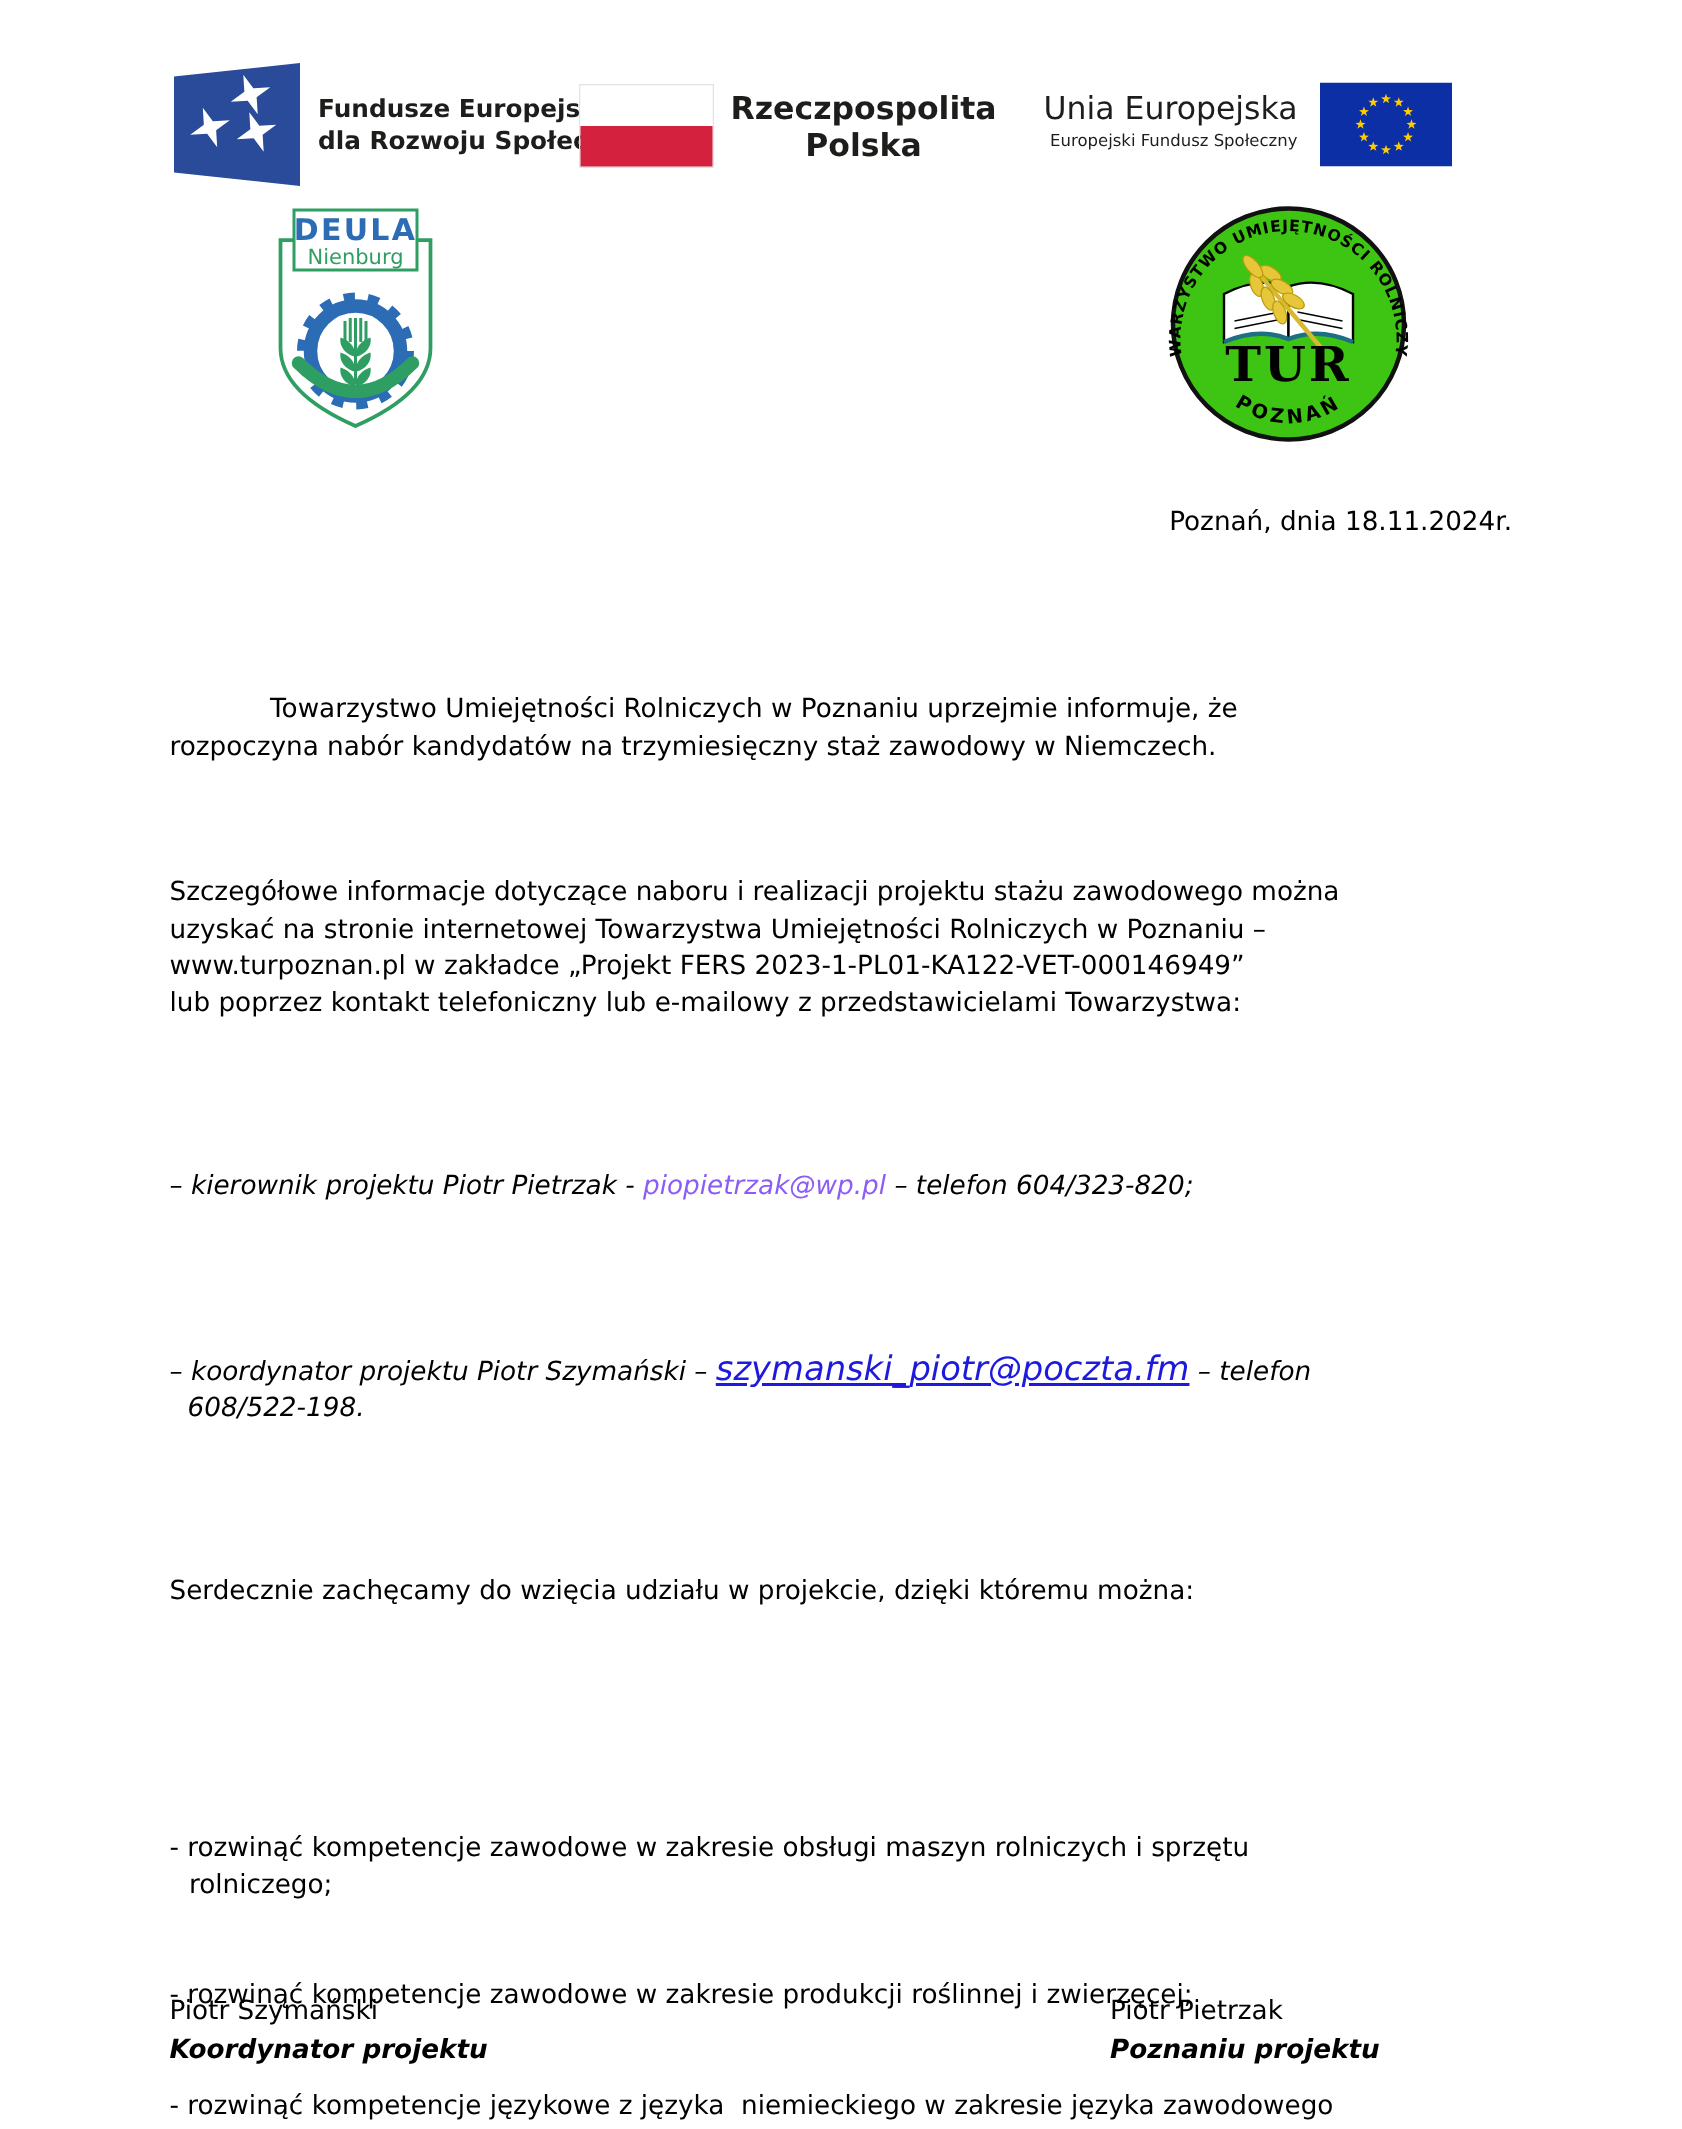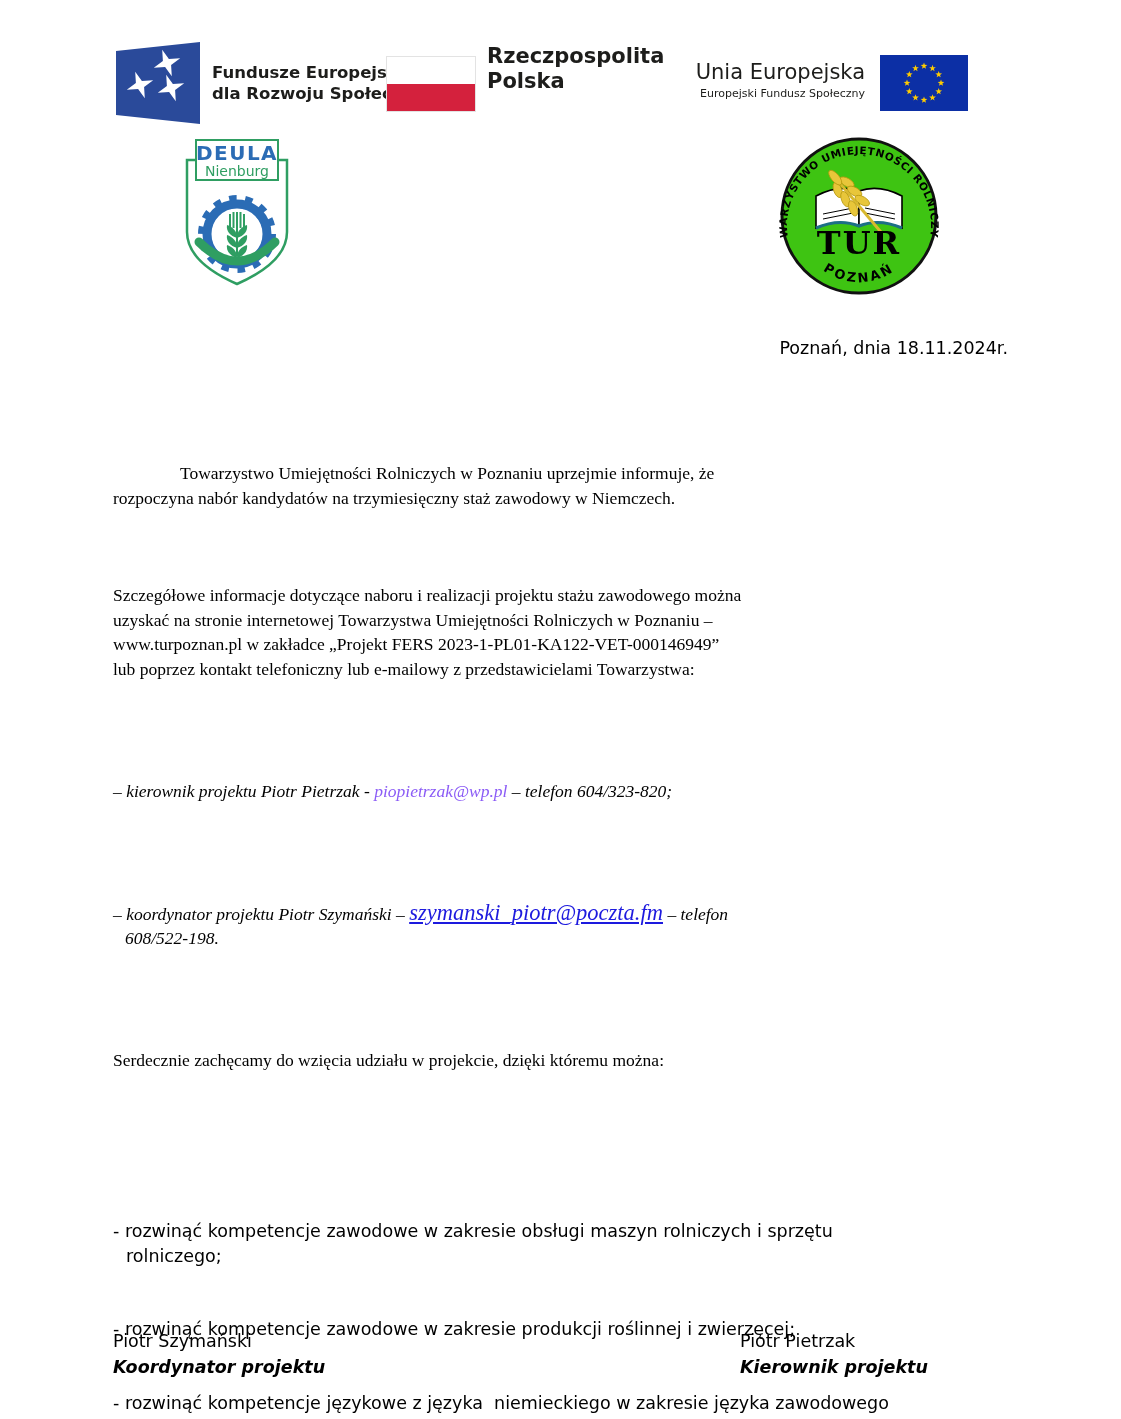--- a/index.html
+++ b/index.html
@@ -9,36 +9,36 @@
     font-family:"DejaVu Sans","Liberation Sans",sans-serif; color:#000;
     overflow:hidden; margin:0 auto;
   }
 
   
   .fe-logo { position:absolute; left:116px; top:42px; display:flex; align-items:center; }
   .fe-text { margin-left:12px; font-weight:bold; font-size:16.5px; line-height:21px; color:#1d1d1b; }
   .pl-flag { position:absolute; left:386px; top:56px; width:90px; height:56px; border:1px solid #e3e3e3; }
   .pl-flag .w { height:50%; background:#ffffff; }
   .pl-flag .r { height:50%; background:#d4213d; }
-  .pl-text { position:absolute; left:487px; top:44px; font-weight:bold; font-size:21px; line-height:25px; color:#1d1d1b; }
+  .pl-text { position:absolute; left:487px; top:60px; font-weight:bold; font-size:21px; line-height:25px; color:#1d1d1b;text-align:center; }
   .eu-text { position:absolute; left:560px; top:60px; width:305px; text-align:right; color:#1d1d1b; }
   .eu-text .l1 { font-weight:normal; font-size:21px; line-height:24px; }
   .eu-text .l2 { font-size:11px; line-height:20px; }
   .eu-flag { position:absolute; left:880px; top:55px; }
 
   .deula-logo { position:absolute; left:183px; top:138px; }
   .tur-logo   { position:absolute; left:773px; top:136px; }
 
   
   .date-line { position:absolute; top:338px; right:113px; font-size:17.5px; }
   .content {
     position:absolute; left:113px; top:412px; width:930px;
     font-size:17.5px; line-height:24.5px; white-space:pre-wrap;
   }
-  .content p { margin:0 0 24px 0;font-family:Liberation Serif, serif; }
+  .content p { margin:0 0 24px 0; }
   .indent { text-indent:67px; }
   .contact { font-style:italic; padding-left:12px; text-indent:-12px; }
   .email-sm { color:#8b5cf6; text-decoration:none; font-style:italic; }
   .email-lg { color:#1d1ade; text-decoration:underline; font-style:italic; font-size:22.5px; }
   ul.benefits { list-style:none; margin:0 0 20px 0; }
   ul.benefits li { padding-left:13px; text-indent:-13px; }
 
   .signatures { position:absolute; left:113px; top:1328px; width:900px; font-size:17.5px; }
   .sig { position:absolute; top:0; }
   .sig.right { left:627px; }
@@ -195,17 +195,17 @@
     
   </div>
 
   <div class="signatures">
     <div class="sig left">
       <div class="name">Piotr Szymański</div>
       <div class="role">Koordynator projektu</div>
     </div>
     <div class="sig right">
       <div class="name">Piotr Pietrzak</div>
-      <div class="role">Kierownik projektu</div>
+      <div class="role">Poznaniu projektu</div>
     </div>
   </div>
 
 </div>
 
 </body></html>

